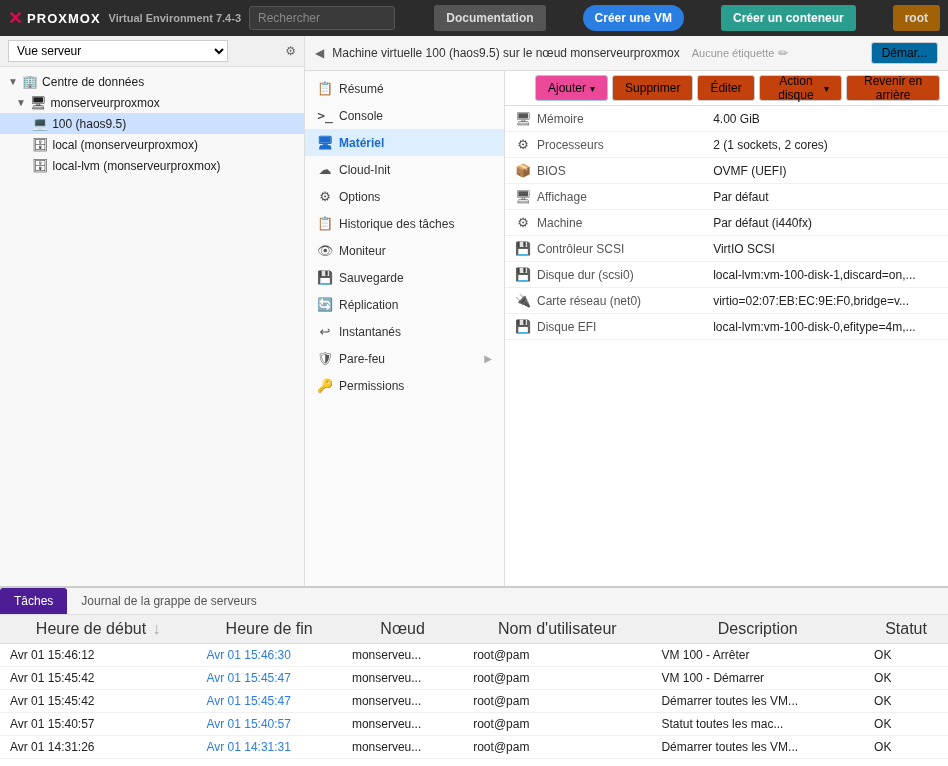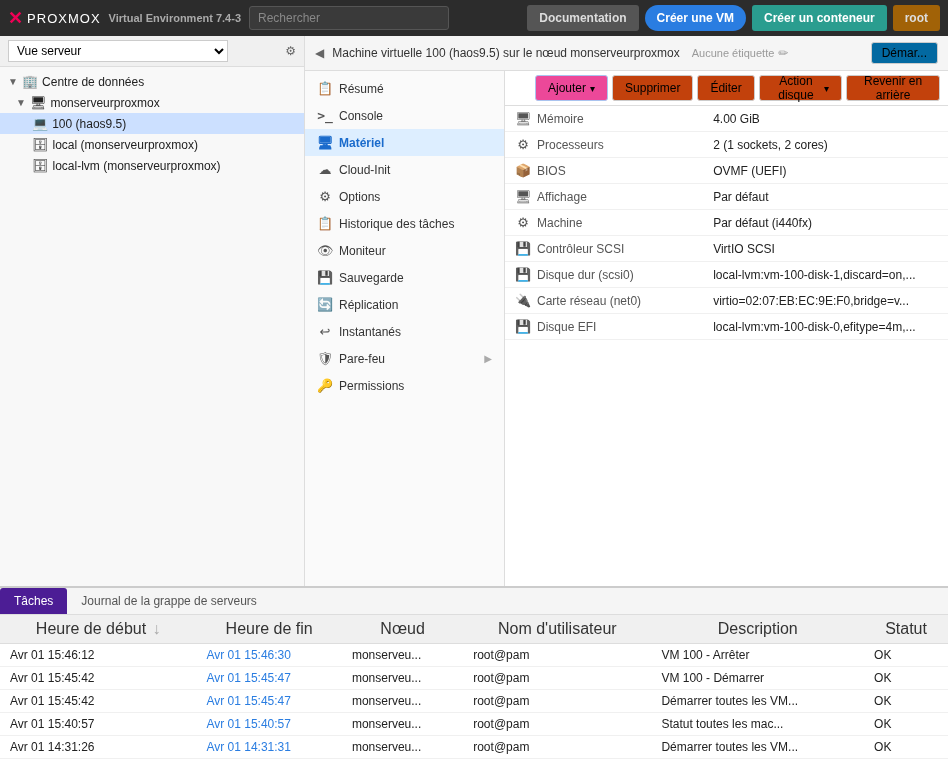--- a/index.html
+++ b/index.html
@@ -5,27 +5,27 @@
     * { box-sizing: border-box; margin: 0; padding: 0; }
     body { font-family: Arial, sans-serif; font-size: 12px; background: #f0f0f0; color: #222; overflow: hidden; }
 
     
     .topbar {
       display: flex; align-items: center; background: #2c2c2c; height: 36px;
       padding: 0 8px; gap: 8px;
     }
     .topbar-logo { display: flex; align-items: center; gap: 4px; color: white; font-weight: bold; font-size: 14px; }
     .logo-x { color: #e05; font-weight: bold; font-size: 18px; }
-    .logo-brand { color: white; font-size: 13px; font-weight: normal; letter-spacing: 1px; }
+    .logo-brand { color: white; font-size: 13px; font-weight: bold; letter-spacing: 1px; }
     .logo-subtitle { color: #aaa; font-size: 11px; margin-left: 4px; }
     .topbar-search { flex: 1; max-width: 200px; }
     .topbar-search input { width: 100%; height: 24px; border-radius: 3px; border: 1px solid #555; background: #3a3a3a; color: #eee; padding: 0 8px; font-size: 12px; }
     .topbar-search input::placeholder { color: #888; }
     .topbar-right { display: flex; align-items: center; gap: 6px; margin-left: auto; }
-    .btn-topbar { height: 26px; padding: 0 12px; border: none; border-radius: 3px; cursor: pointer; font-size: 12px; display: flex; align-items: center; gap: 4px; font-weight: bold; }
+    .btn-topbar { height: 26px; padding: 0 12px; border: none; border-radius: 3px; cursor: pointer; font-size: 12px; display: flex; align-items: center; gap: 4px; font-weight: bold; margin-left: 31px; }
     .btn-doc { background: #555; color: #ddd; }
     .btn-vm { background: #2a7de1; color: white; border-radius: 13px; }
     .btn-container { background: #2a9d8f; color: white; }
     .btn-user { background: #a16207; color: #ddd; }
 
     
     .main-layout { display: flex; height: calc(766px - 36px - 180px); }
 
     
     .sidebar { width: 305px; background: #f8f8f8; border-right: 1px solid #ddd; display: flex; flex-direction: column; }

